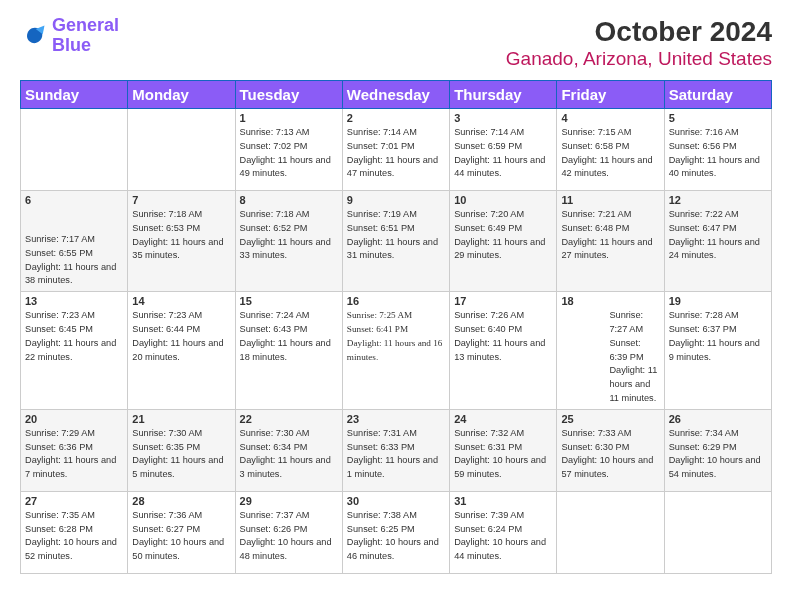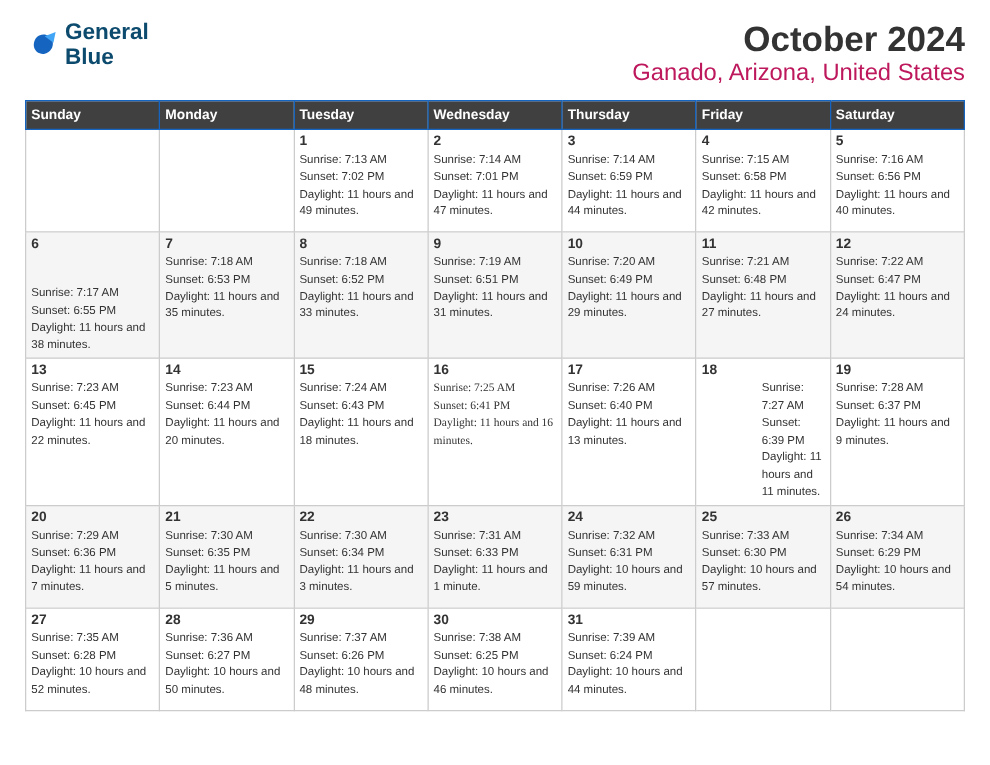--- a/index.html
+++ b/index.html
@@ -25,21 +25,21 @@
       align-items: center;
       gap: 4px;
     }
     .logo-text {
       font-size: 18px;
       font-weight: bold;
       color: #333;
       line-height: 1.1;
     }
     .logo-text span {
-      color: #0c4a6e;
+      color: #8b5cf6;
     }
     .logo-icon {
       width: 28px;
       height: 28px;
     }
     .title-block {
       text-align: right;
     }
     .month-title {
       font-size: 28px;
@@ -49,23 +49,23 @@
     .subtitle {
       font-size: 19px;
       color: #be185d;
     }
     table {
       width: 100%;
       border-collapse: collapse;
       table-layout: fixed;
     }
     thead tr th {
-      background: #404040;
+      background: #8b5cf6;
       color: #fff;
-      font-size: 11px;
+      font-size: 15px;
       font-weight: bold;
       padding: 5px 4px;
       text-align: left;
       border: 1px solid #1565c0;
     }
     tbody tr td {
       border: 1px solid #ccc;
       vertical-align: top;
       padding: 3px 4px;
       font-size: 9.2px;

